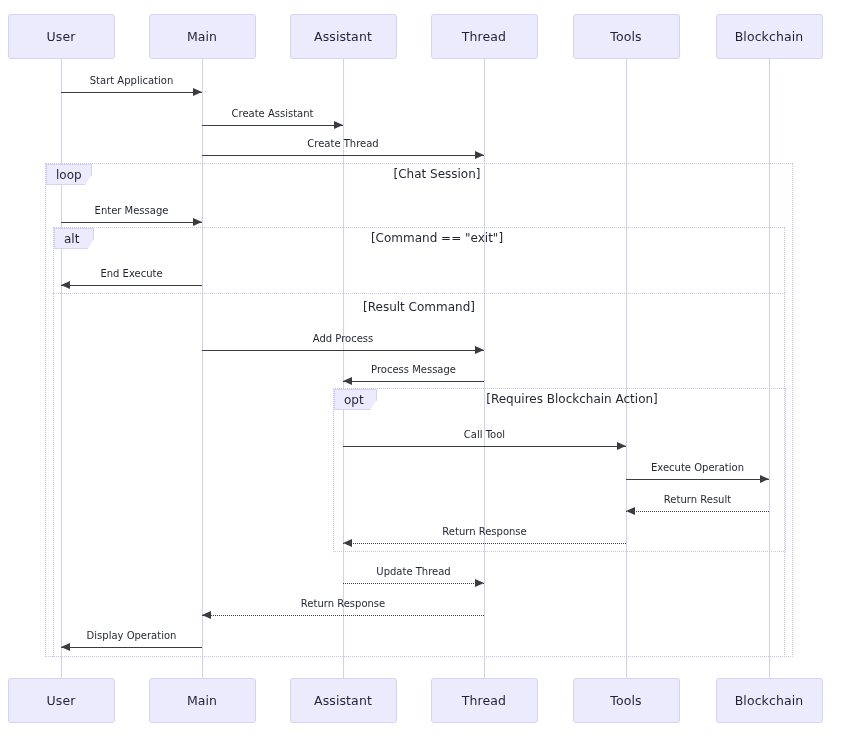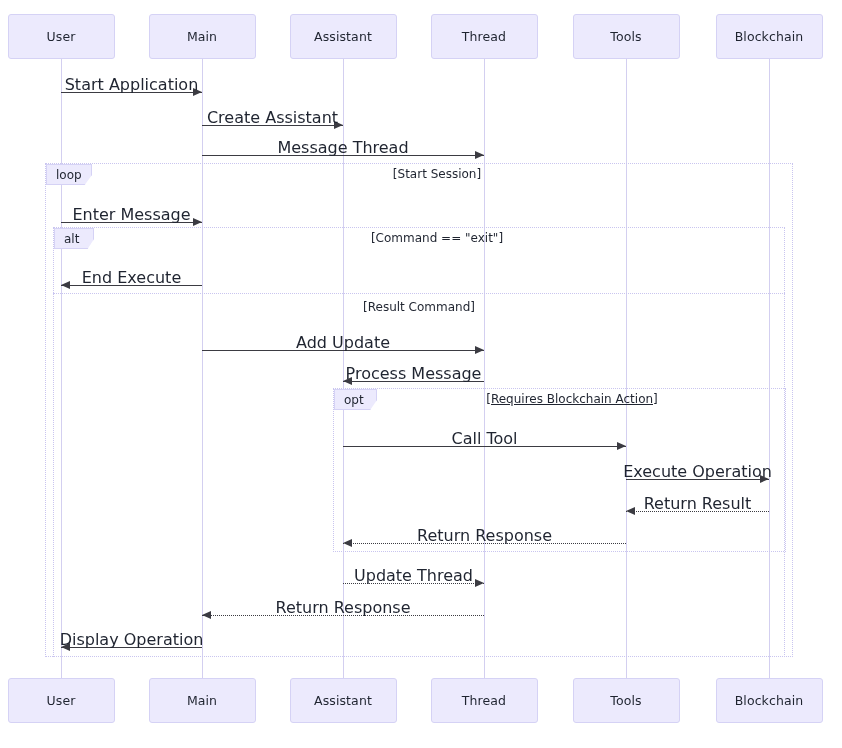--- a/index.html
+++ b/index.html
@@ -75,70 +75,70 @@
   .arrow-head{
     position:absolute;
     width:0;height:0;
     border-top:4.5px solid transparent;
     border-bottom:4.5px solid transparent;
   }
   .arrow-head.right{border-left:9px solid #3b3b42;}
   .arrow-head.left{border-right:9px solid #3b3b42;}
   .msg-label{
     position:absolute;
-    font-size:16px;color:#1f2430;
+    font-size:10px;color:#1f2430;
     white-space:nowrap;
     transform:translateX(-50%);
   }
 </style>
 </head>
 <body>
 
 <div id="diagram">
 
   <div id="layer-lifelines">
       <div class="lifeline" style="left: 61px; top: 59px; height: 619px;"></div>
       <div class="lifeline" style="left: 202px; top: 59px; height: 619px;"></div>
       <div class="lifeline" style="left: 343px; top: 59px; height: 619px;"></div>
       <div class="lifeline" style="left: 484px; top: 59px; height: 619px;"></div>
       <div class="lifeline" style="left: 626px; top: 59px; height: 619px;"></div>
       <div class="lifeline" style="left: 769px; top: 59px; height: 619px;"></div>
     </div>
   <div id="layer-fragments">
       <div class="fragment" style="left: 45px; top: 163px; width: 748px; height: 494px;"></div>
       <div class="frag-label" style="left: 46px; top: 164px; width: 46px;">loop</div>
-      <div class="frag-cond" style="left: 437px; top: 167px;">[Start Session]</div>
+      <div class="frag-cond" style="left: 437px; top: 167px;">[Chat Session]</div>
       <div class="fragment" style="left: 53px; top: 227px; width: 732px; height: 430px;"></div>
       <div class="frag-label" style="left: 54px; top: 228px; width: 40px;">alt</div>
       <div class="frag-cond" style="left: 437px; top: 231px;">[Command == "exit"]</div>
       <div class="frag-divider" style="left: 53px; top: 293px; width: 732px;"></div>
       <div class="frag-cond" style="left: 419px; top: 300px;">[Result Command]</div>
       <div class="fragment" style="left: 333px; top: 388px; width: 453px; height: 164px;"></div>
       <div class="frag-label" style="left: 334px; top: 389px; width: 43px;">opt</div>
-      <div class="frag-cond" style="left: 572px; top: 392px; text-decoration: underline;">[Requires Blockchain Action]</div>
+      <div class="frag-cond" style="left: 572px; top: 392px;">[Requires Blockchain Action]</div>
     </div>
   <div id="layer-messages">
       <div class="msg-line" style="left: 61px; top: 92px; width: 141px;"></div>
       <div class="arrow-head right" style="top: 88px; left: 193px;"></div>
       <div class="msg-label" style="left: 131.5px; top: 75px;">Start Application</div>
       <div class="msg-line" style="left: 202px; top: 125px; width: 141px;"></div>
       <div class="arrow-head right" style="top: 121px; left: 334px;"></div>
       <div class="msg-label" style="left: 272.5px; top: 108px;">Create Assistant</div>
       <div class="msg-line" style="left: 202px; top: 155px; width: 282px;"></div>
       <div class="arrow-head right" style="top: 151px; left: 475px;"></div>
-      <div class="msg-label" style="left: 343px; top: 138px;">Message Thread</div>
+      <div class="msg-label" style="left: 343px; top: 138px;">Create Thread</div>
       <div class="msg-line" style="left: 61px; top: 222px; width: 141px;"></div>
       <div class="arrow-head right" style="top: 218px; left: 193px;"></div>
       <div class="msg-label" style="left: 131.5px; top: 205px;">Enter Message</div>
       <div class="msg-line" style="left: 61px; top: 285px; width: 141px;"></div>
       <div class="arrow-head left" style="top: 281px; left: 61px;"></div>
       <div class="msg-label" style="left: 131.5px; top: 268px;">End Execute</div>
       <div class="msg-line" style="left: 202px; top: 350px; width: 282px;"></div>
       <div class="arrow-head right" style="top: 346px; left: 475px;"></div>
-      <div class="msg-label" style="left: 343px; top: 333px;">Add Update</div>
+      <div class="msg-label" style="left: 343px; top: 333px;">Add Process</div>
       <div class="msg-line" style="left: 343px; top: 381px; width: 141px;"></div>
       <div class="arrow-head left" style="top: 377px; left: 343px;"></div>
       <div class="msg-label" style="left: 413.5px; top: 364px;">Process Message</div>
       <div class="msg-line" style="left: 343px; top: 446px; width: 283px;"></div>
       <div class="arrow-head right" style="top: 442px; left: 617px;"></div>
       <div class="msg-label" style="left: 484.5px; top: 429px;">Call Tool</div>
       <div class="msg-line" style="left: 626px; top: 479px; width: 143px;"></div>
       <div class="arrow-head right" style="top: 475px; left: 760px;"></div>
       <div class="msg-label" style="left: 697.5px; top: 462px;">Execute Operation</div>
       <div class="msg-line dotted" style="left: 626px; top: 511px; width: 143px;"></div>

